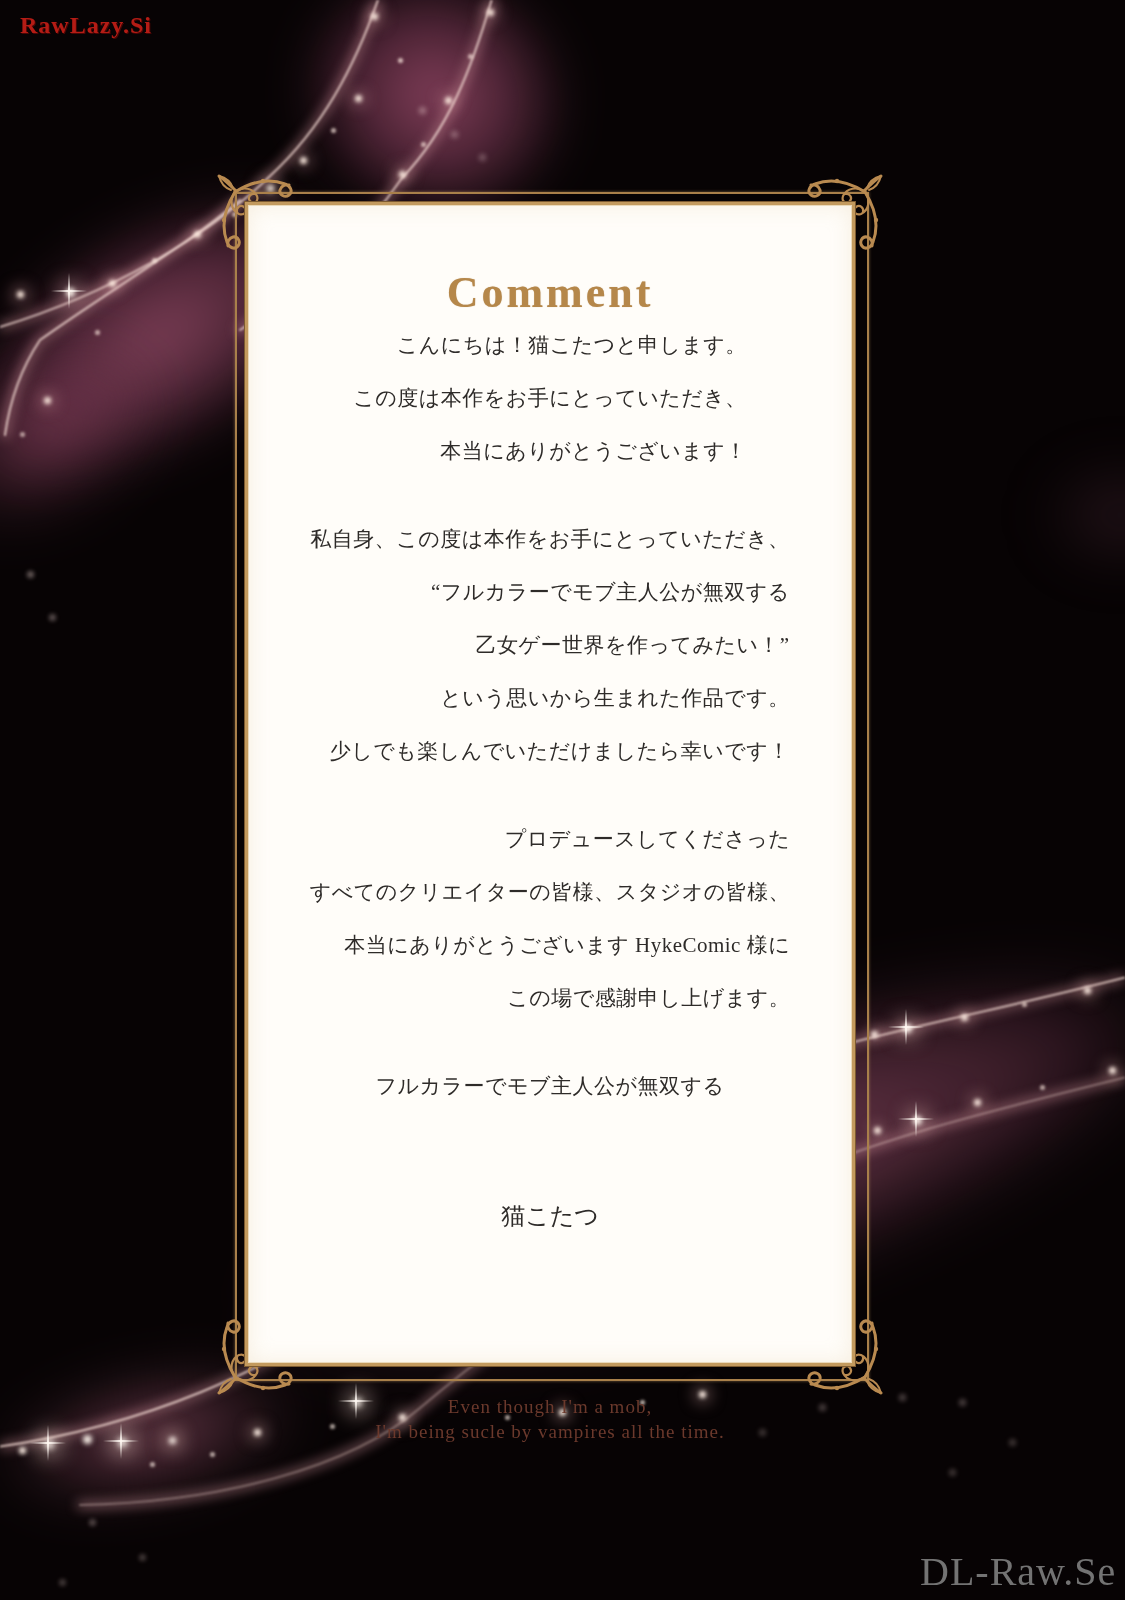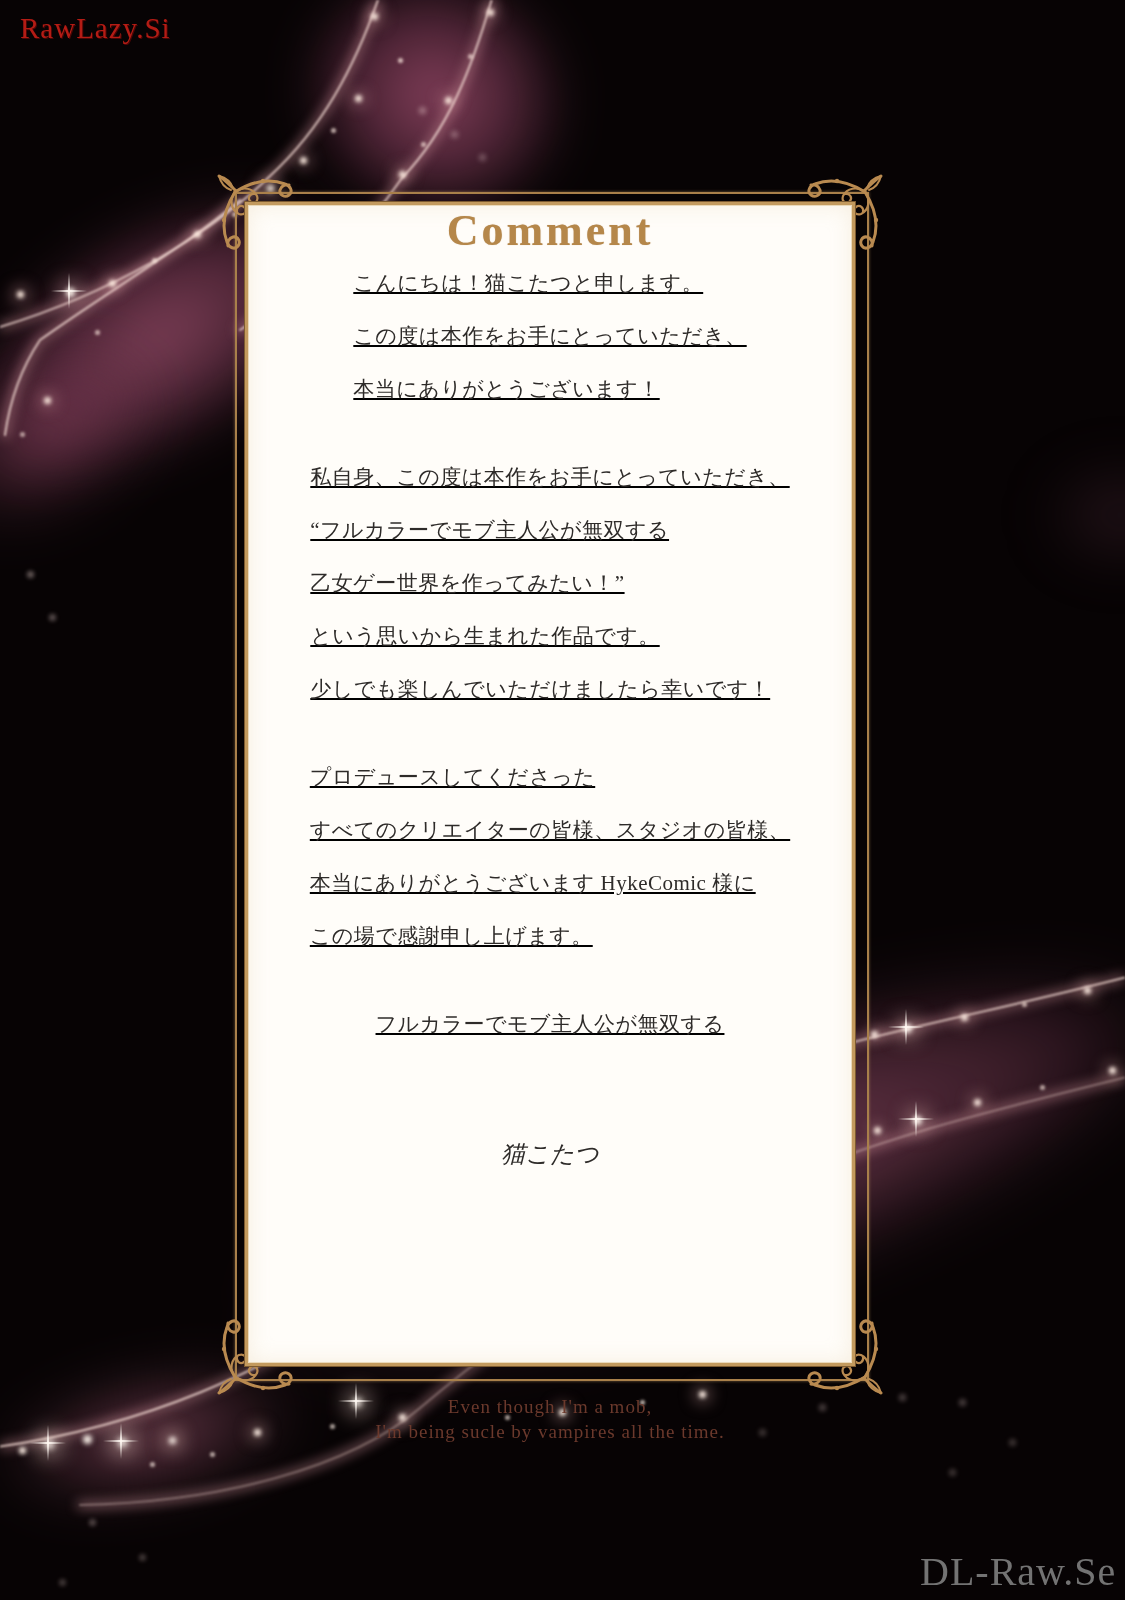--- a/index.html
+++ b/index.html
@@ -91,34 +91,34 @@
     background:#fffdf9;border:3px solid #c39a5e;box-sizing:border-box;
     box-shadow:0 0 0 1px #7c5a30, inset 0 0 0 1px #ead9ba, inset 0 0 22px rgba(214,180,130,.22);}
   .corner{position:absolute;width:90px;height:90px;pointer-events:none;}
   .corner.tl{left:217px;top:174px;}
   .corner.tr{left:793px;top:174px;transform:scaleX(-1);}
   .corner.bl{left:217px;top:1305px;transform:scaleY(-1);}
   .corner.br{left:793px;top:1305px;transform:scale(-1,-1);}
 
   
   .card-inner{position:absolute;left:0;top:0;right:0;bottom:0;display:flex;flex-direction:column;
-    align-items:center;box-sizing:border-box;}
+    align-items:center;padding-top:62px;box-sizing:border-box;}
   .card-title{font-size:44px;line-height:52px;color:#b5874a;letter-spacing:3px;font-weight:bold;
     text-shadow:0 0 1px rgba(150,105,50,.4);}
-  .para{margin:0 0 35px 0;text-align:left;text-decoration:underline;}
+  .para{margin:0 0 35px 0;text-align:right;}
   .para:first-of-type{margin-top:30px;}
   .jline{font-size:21px;letter-spacing:.5px;line-height:53px;color:#2e2b29;white-space:nowrap;}
-  .signature{margin-top:52px;font-size:24px;color:#2e2b29;font-style:italic;}
+  .signature{margin-top:52px;font-size:24px;color:#2e2b29;}
 
   
   .footer-tagline{position:absolute;left:245px;top:1394px;width:610px;text-align:center;
     color:#6b392c;font-weight:normal;font-size:19px;line-height:25px;letter-spacing:1px;}
 
   
-  .wm-topleft{position:absolute;left:20px;top:12px;font-size:29px;font-weight:normal;
+  .wm-topleft{position:absolute;left:20px;top:12px;font-size:24px;font-weight:bold;
     color:#b41c15;letter-spacing:1px;text-shadow:1px 1px 0 #4a0605;}
   .wm-bottomright{position:absolute;left:920px;top:1548px;font-size:40px;
     color:#737373;letter-spacing:1px;}
 </style>
 </head>
 <body>
 
 <div id="page">
 
   <div class="neb neb1"></div>

